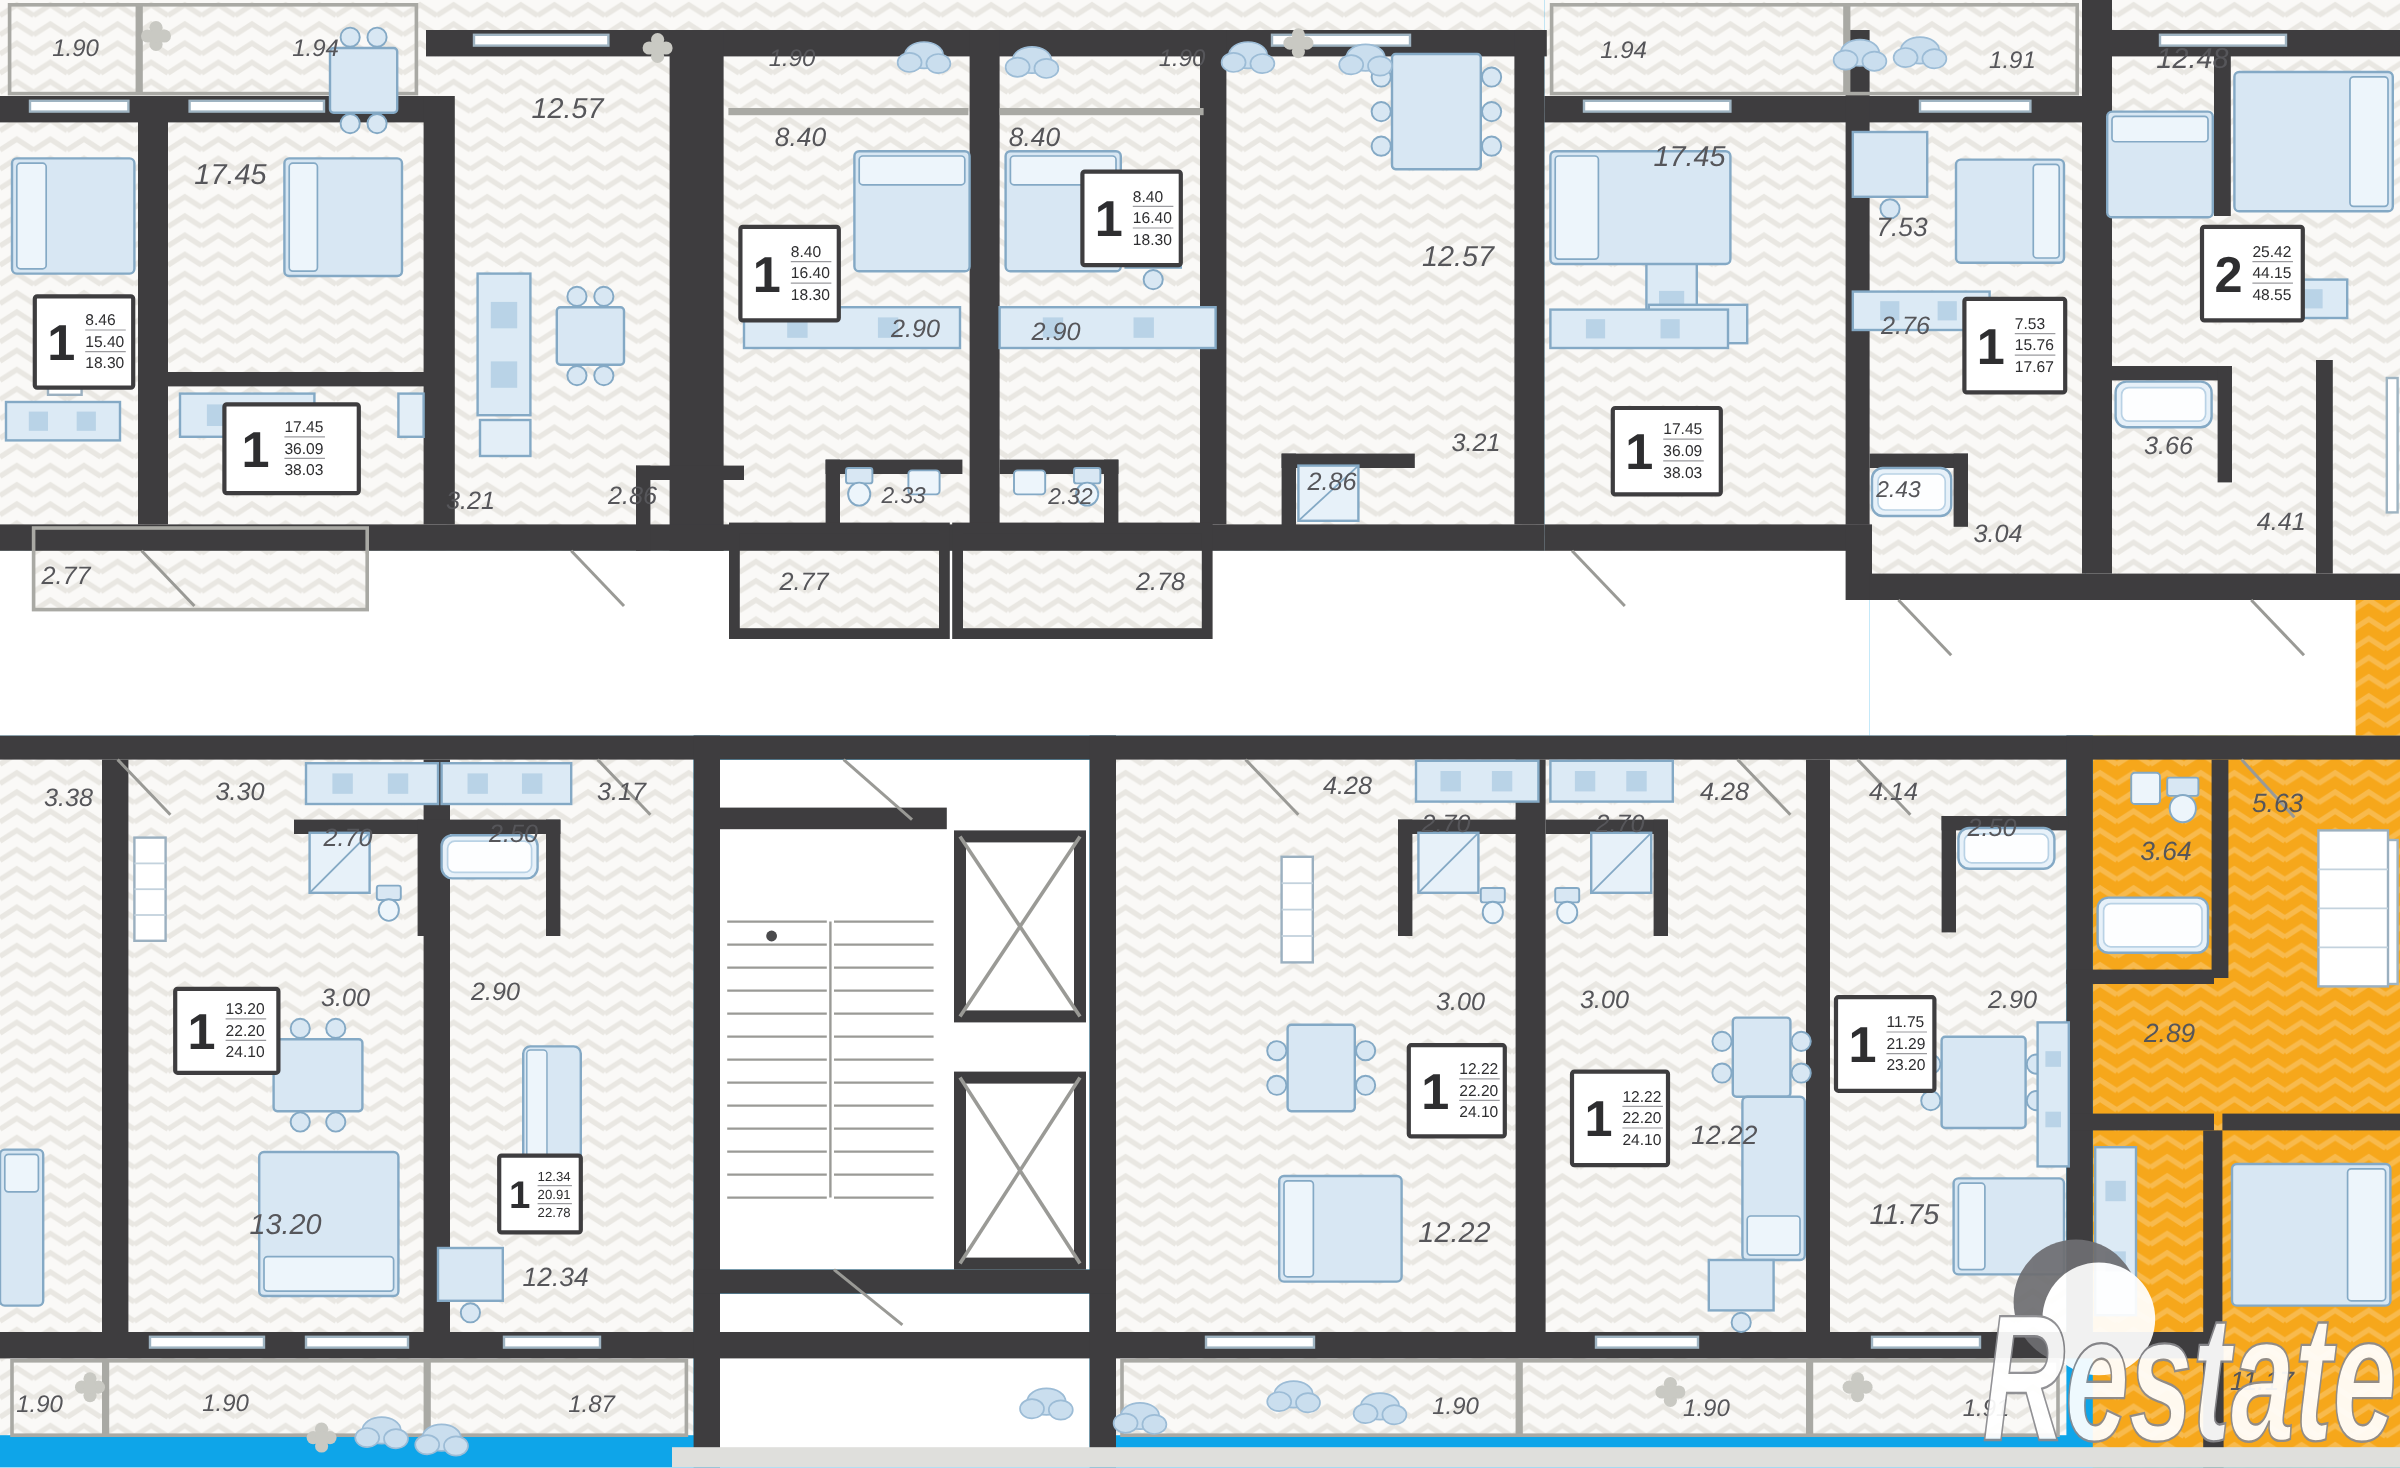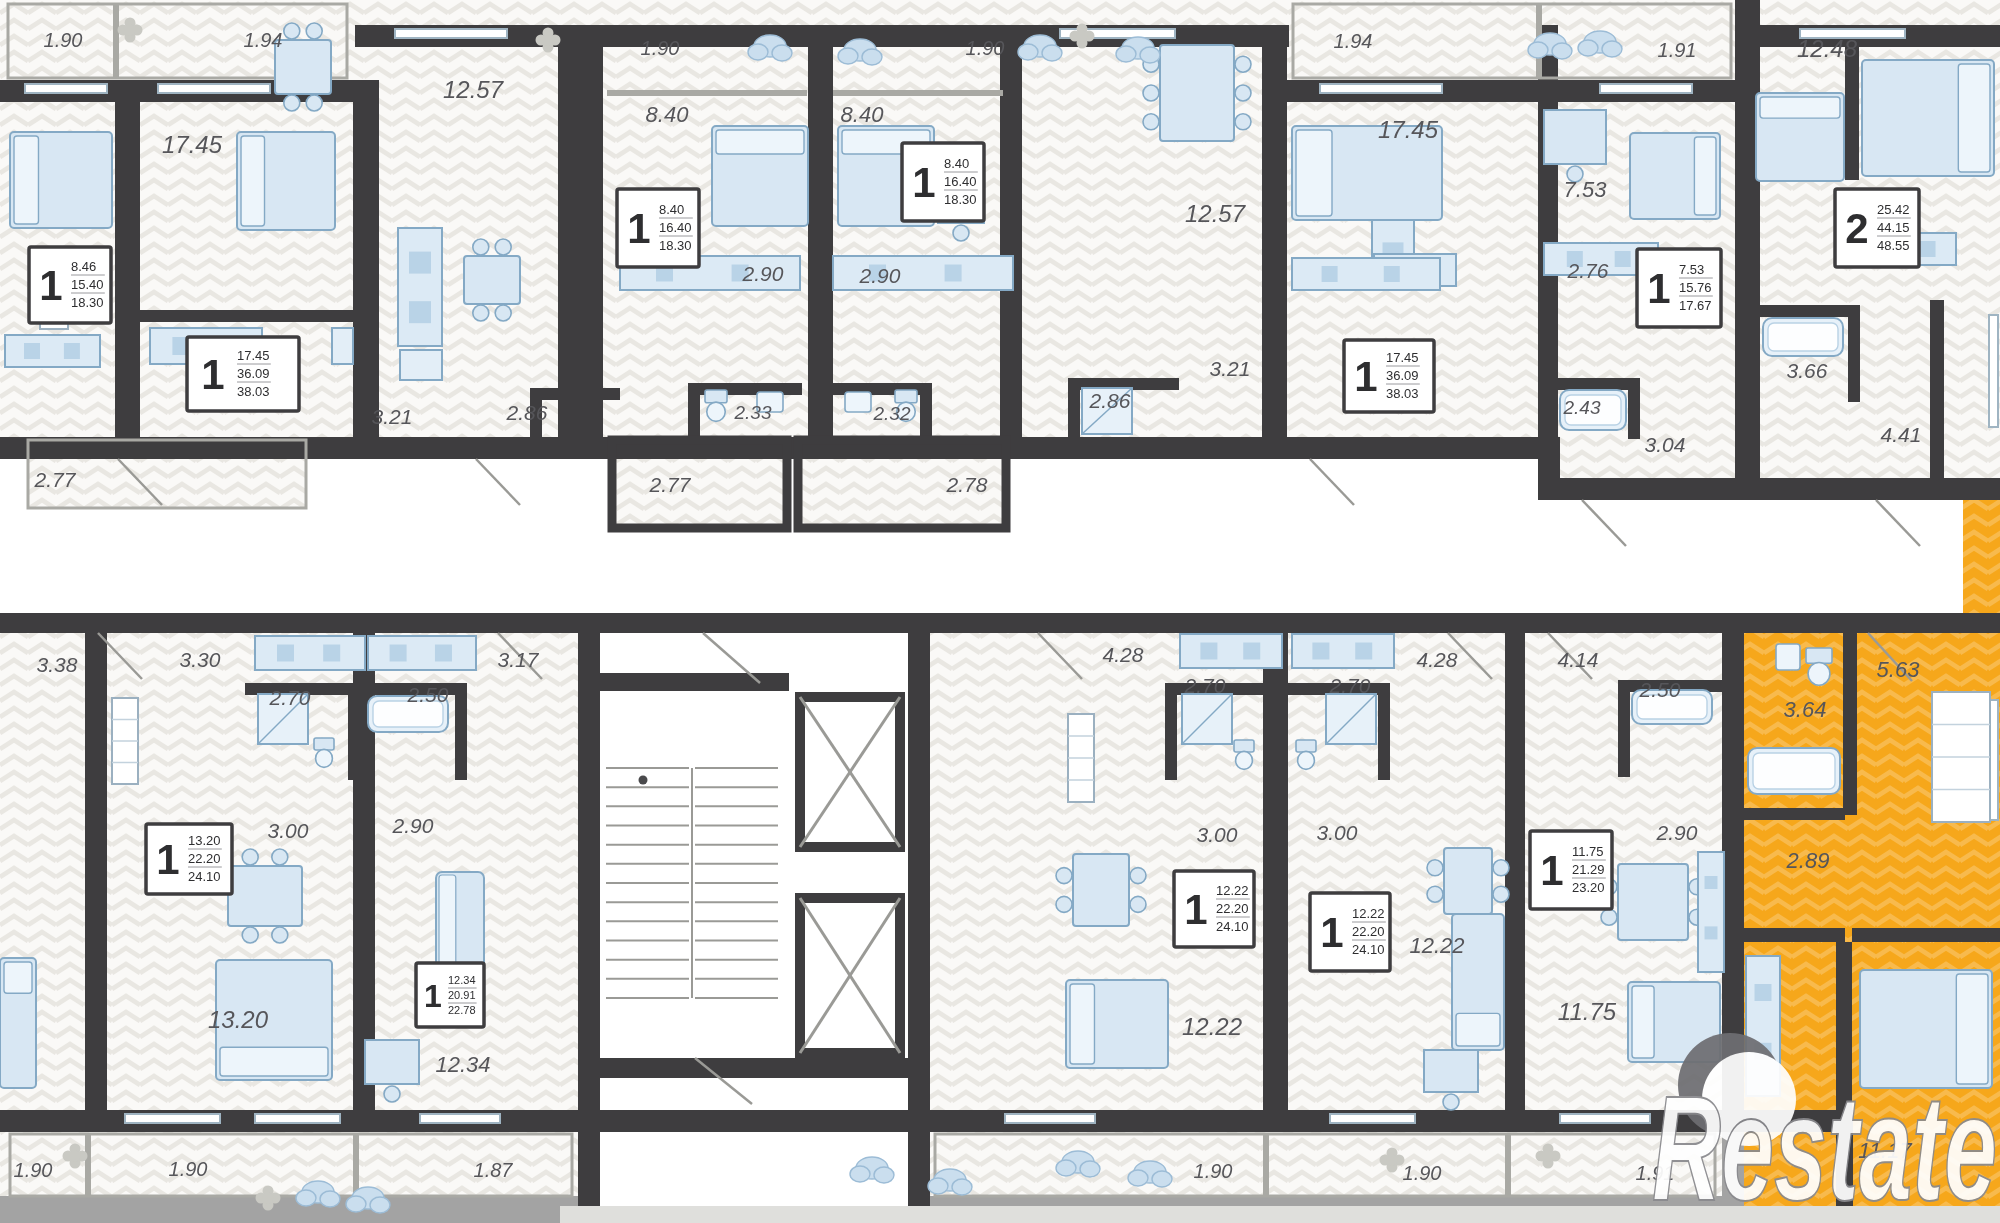--- a/index.html
+++ b/index.html
@@ -1,16 +1,16 @@
 <!DOCTYPE html>
 <html><head>
 <meta charset="utf-8">
 <style>
   html,body{margin:0;padding:0;background:#ffffff;}
-  .stage{position:relative;width:2000px;height:1223px;background:#a3a3a3;overflow:hidden;
+  .stage{position:relative;width:2000px;height:1223px;background:#0ea5e9;overflow:hidden;
          font-family:"Liberation Sans", sans-serif;}
   svg text{font-family:"Liberation Sans", sans-serif;}
   [data-interactable="true"]{cursor:pointer;}
 </style>
 </head>
 <body>
 
 <div class="stage" data-interactable="false">
   <svg id="plan" width="2000" height="1223" viewBox="0 0 2000 1223" data-interactable="false">
     <defs>

